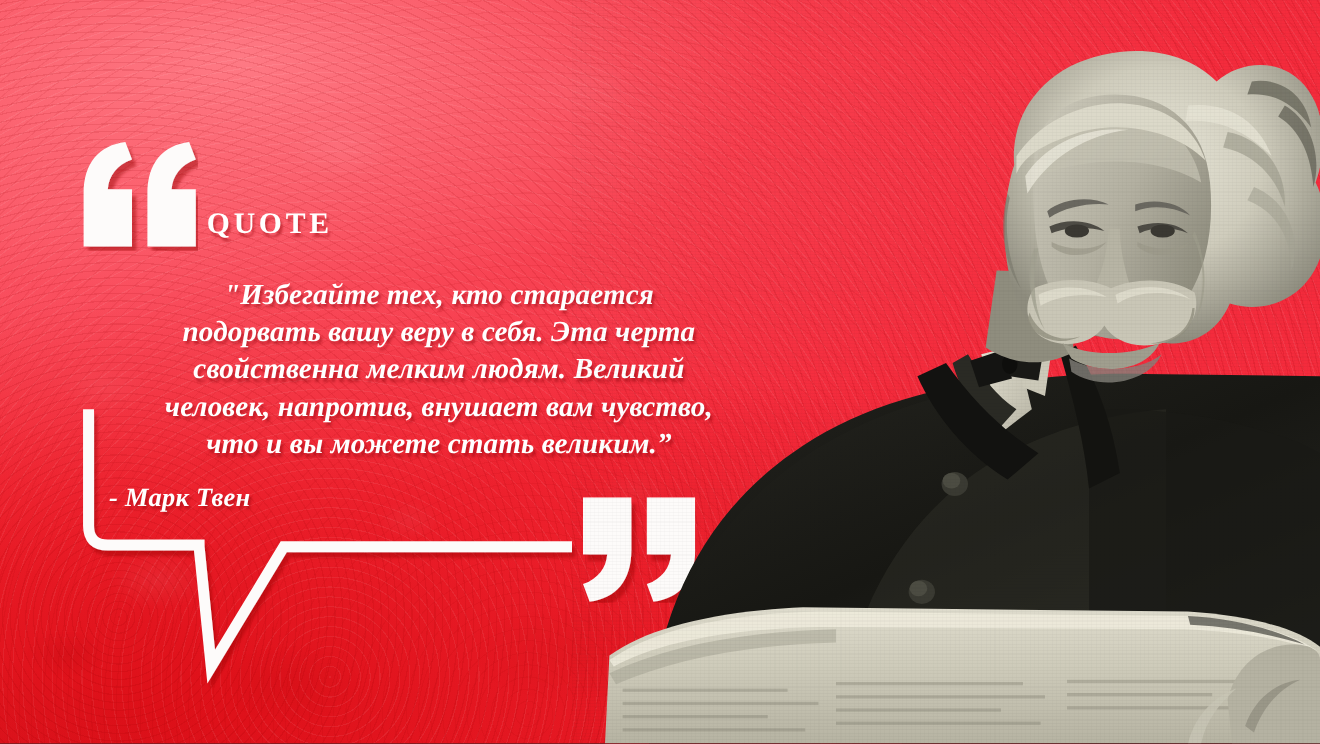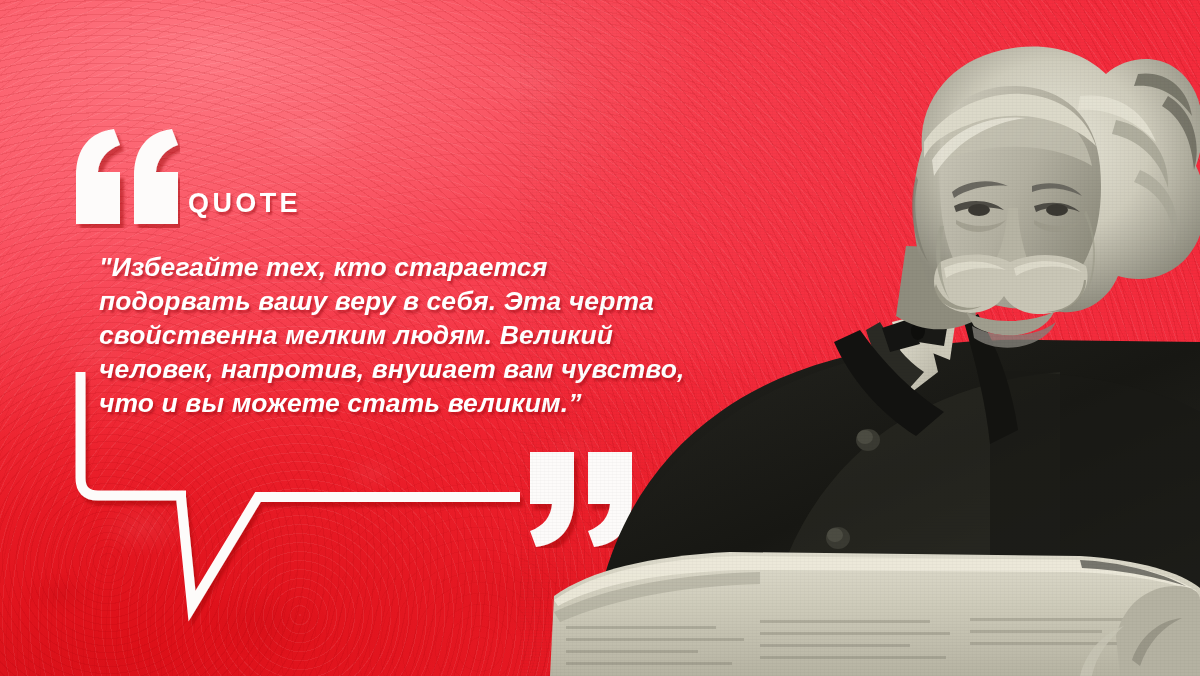--- a/index.html
+++ b/index.html
@@ -3,21 +3,22 @@
 <meta charset="utf-8">
 <title>Quote Card</title>
 <style>
   * { margin:0; padding:0; box-sizing:border-box; }
   html,body { width:1200px; height:676px; overflow:hidden; background:#000; }
 
   .card {
     position:relative;
     width:1200px; height:676px;
     overflow:hidden;
-    font-family:Liberation Sans, sans-serif;
+    font-family:Liberation Serif, serif;
+    text-align:center;
   }
 
   
   .bg-base {
     position:absolute; inset:0;
     background:#f42b3c;
   }
   .bg-grad-a {
     position:absolute; inset:0;
     background:
@@ -143,20 +144,21 @@
     </g>
   </svg>
 
   <div class="quote-label">QUOTE</div>
 
   <div class="quote-body">"Избегайте тех, кто старается
 подорвать вашу веру в себя. Эта черта
 свойственна мелким людям. Великий
 человек, напротив, внушает вам чувство,
 что и вы можете стать великим.”</div>
+  <div class="quote-author">- Марк Твен</div>
 
   <svg class="close-quote" viewBox="0 0 104 96" style="left:528px;top:452px;width:104px;height:96px;">
     <defs>
       <filter id="cqshadow" x="-25%" y="-25%" width="170%" height="170%">
         <feDropShadow dx="4" dy="6" stdDeviation="1.4" flood-color="#96060e" flood-opacity="0.42"></feDropShadow>
       </filter>
     </defs>
     <g filter="url(#cqshadow)" fill="#fdfbfa">
       <path d="M 46 48 C 46 76 32 92 8 95 L 2 79 C 16 74 23 64 24 52 L 2 52 L 2 0 L 46 0 Z"></path>
       <path d="M 104 48 C 104 76 90 92 66 95 L 60 79 C 74 74 81 64 82 52 L 60 52 L 60 0 L 104 0 Z"></path>

